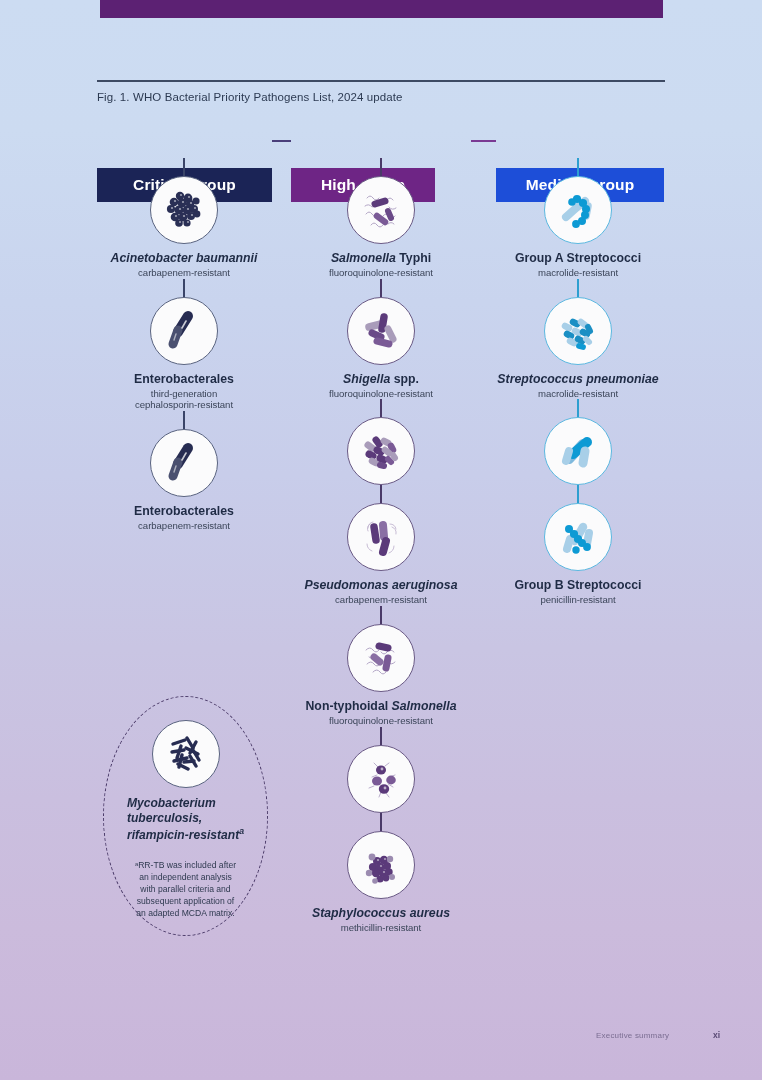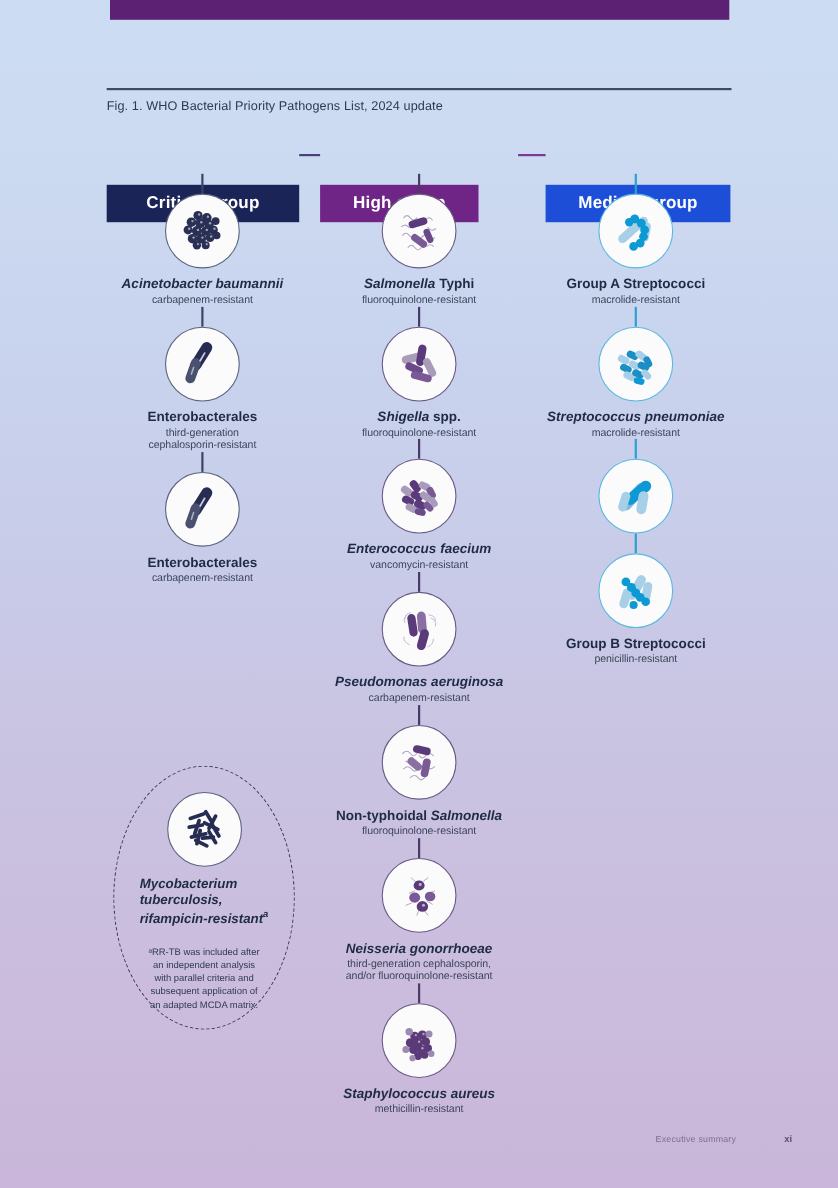--- a/index.html
+++ b/index.html
@@ -396,24 +396,20 @@
           <path d="M22 25 l4 2" stroke="#5b3a7a" stroke-width="7"></path>
           <path d="M30 25 l4 3" stroke="#a99cba" stroke-width="6.5"></path>
           <path d="M17 36 l4 2" stroke="#a99cba" stroke-width="6.5"></path>
           <path d="M25 33 l4 2" stroke="#5b3a7a" stroke-width="7"></path>
           <path d="M33 34 l3 3" stroke="#7a5a96" stroke-width="6"></path>
           <path d="M25 40 l4 1" stroke="#6a4a88" stroke-width="6"></path>
           <path d="M38 30 l2 3" stroke="#a99cba" stroke-width="6"></path>
         </g>
       </svg>
     </div>
-    <div class="labels">
-      <div class="sci">Enterococcus faecium</div>
-      <div class="res">vancomycin-resistant</div>
-    </div>
   </div>
 
   <div class="node">
     <div class="stem stem-purp"></div>
     <div class="bubble bubble-purp">
       <svg width="52" height="52" viewBox="0 0 52 52">
         <g stroke="#c2b6d0" stroke-width=".9" fill="none" stroke-linecap="round">
           <path d="M15 13 q-4 3 -2 7"></path>
             <path d="M18 11 q-5 1 -5 6"></path>
           <path d="M37 16 q5 2 4 7"></path>
@@ -477,27 +473,20 @@
           <ellipse cx="26" cy="17" rx="5" ry="4.6"></ellipse>
           <ellipse cx="22" cy="28" rx="5" ry="4.6" fill="#7a5a96"></ellipse>
           <ellipse cx="36" cy="27" rx="4.8" ry="4.4" fill="#7a5a96"></ellipse>
           <ellipse cx="29" cy="36" rx="5.2" ry="4.8"></ellipse>
         </g>
         <g fill="#ffffff" opacity=".6">
           <circle cx="27" cy="16" r="1.4"></circle>
             <circle cx="30" cy="35" r="1.4"></circle>
         </g>
       </svg>
-    </div>
-    <div class="labels">
-      <div class="sci">Neisseria gonorrhoeae</div>
-      <div class="res">
-        <span class="nb">third-generation cephalosporin,</span><br>
-        <span class="nb">and/or fluoroquinolone-resistant</span>
-      </div>
     </div>
   </div>
 
   <div class="node">
     <div class="stem stem-purp"></div>
     <div class="bubble bubble-purp">
       <svg width="52" height="52" viewBox="0 0 52 52">
         <g fill="#5b3a7a">
           <circle cx="22" cy="22" r="4"></circle>
             <circle cx="29" cy="21" r="4.2"></circle>

